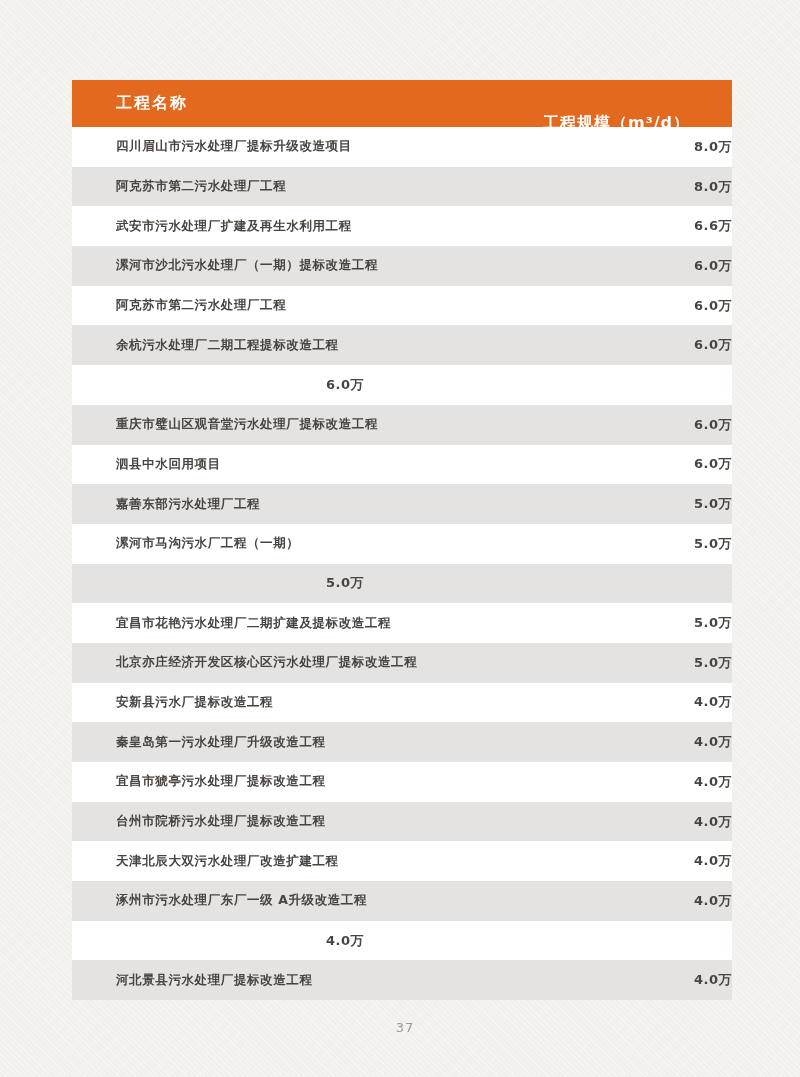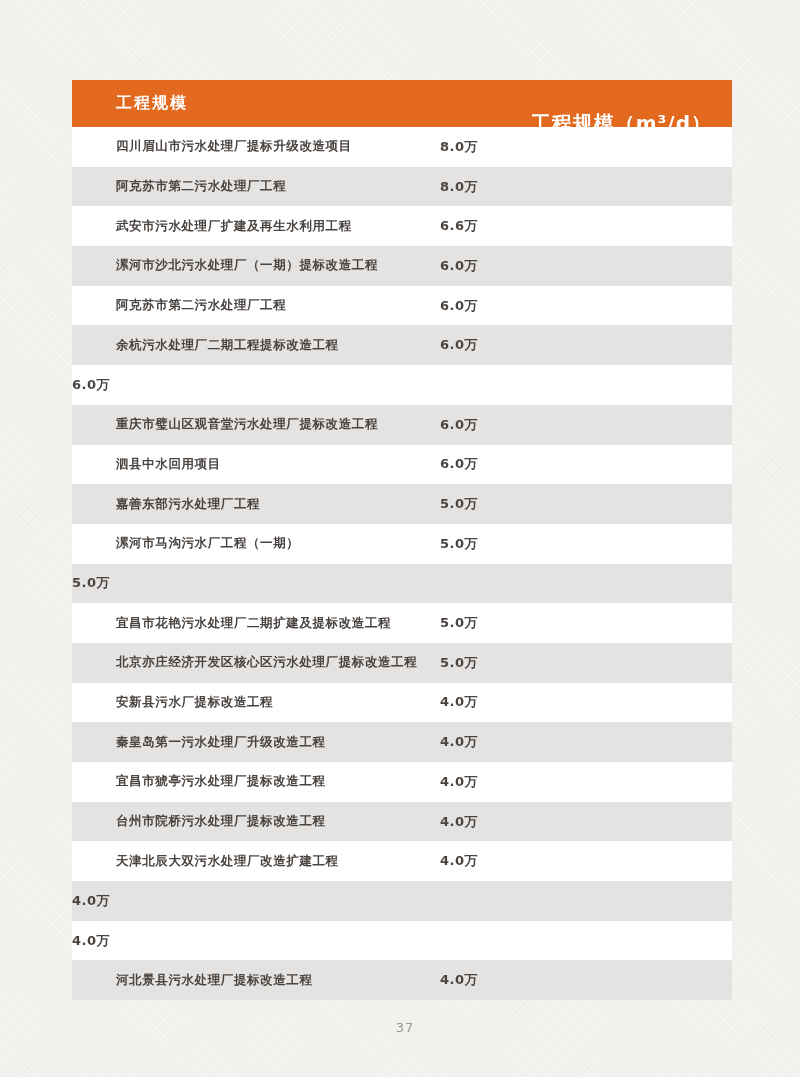--- a/index.html
+++ b/index.html
@@ -31,22 +31,22 @@
     color: #FFFFFF;
   }
   .th-name {
     padding-left: 44px;
     font-size: 16px;
     font-weight: bold;
     letter-spacing: 2px;
   }
   .th-scale {
     margin-left: auto;
-    padding-right: 20px;
-    font-size: 20px;
+    padding-right: 42px;
+    font-size: 16px;
     font-weight: bold;
     letter-spacing: 1px;
     margin-top: 40px;
   }
   .table-body {
     width: 100%;
   }
   .row {
     display: flex;
     align-items: center;
@@ -61,42 +61,42 @@
     padding-left: 44px;
     font-size: 12.5px;
     font-weight: 600;
     letter-spacing: 0.6px;
     flex: 1 1 auto;
     white-space: nowrap;
     overflow: hidden;
   }
   .cell-scale {
     flex: 0 0 292px;
-    text-align: left;
+    text-align: right;
     font-size: 13px;
     font-weight: 600;
     letter-spacing: 0.5px;
   }
   .page-number {
     position: absolute;
     left: 5px;
     top: 1020px;
     width: 100%;
     text-align: center;
     font-size: 13px;
     color: var(--pagenum, #999999);
     letter-spacing: 1px;
   }
 </style>
 </head>
 <body>
 
 <div class="table-wrap">
   <div class="table-header">
-    <span class="th-name">工程规模</span>
+    <span class="th-name">工程名称</span>
     <span class="th-scale">工程规模（m³/d）</span>
   </div>
   <div class="table-body">
   <div class="row">
     <span class="cell-name">四川眉山市污水处理厂提标升级改造项目</span>
     <span class="cell-scale">8.0万</span>
   </div>
 
   <div class="row alt">
     <span class="cell-name">阿克苏市第二污水处理厂工程</span>
@@ -180,20 +180,21 @@
     <span class="cell-name">台州市院桥污水处理厂提标改造工程</span>
     <span class="cell-scale">4.0万</span>
   </div>
 
   <div class="row">
     <span class="cell-name">天津北辰大双污水处理厂改造扩建工程</span>
     <span class="cell-scale">4.0万</span>
   </div>
 
   <div class="row alt">
+    <span class="cell-name">涿州市污水处理厂东厂一级 A升级改造工程</span>
     <span class="cell-scale">4.0万</span>
   </div>
 
   <div class="row">
     <span class="cell-scale">4.0万</span>
   </div>
 
   <div class="row alt">
     <span class="cell-name">河北景县污水处理厂提标改造工程</span>
     <span class="cell-scale">4.0万</span>

